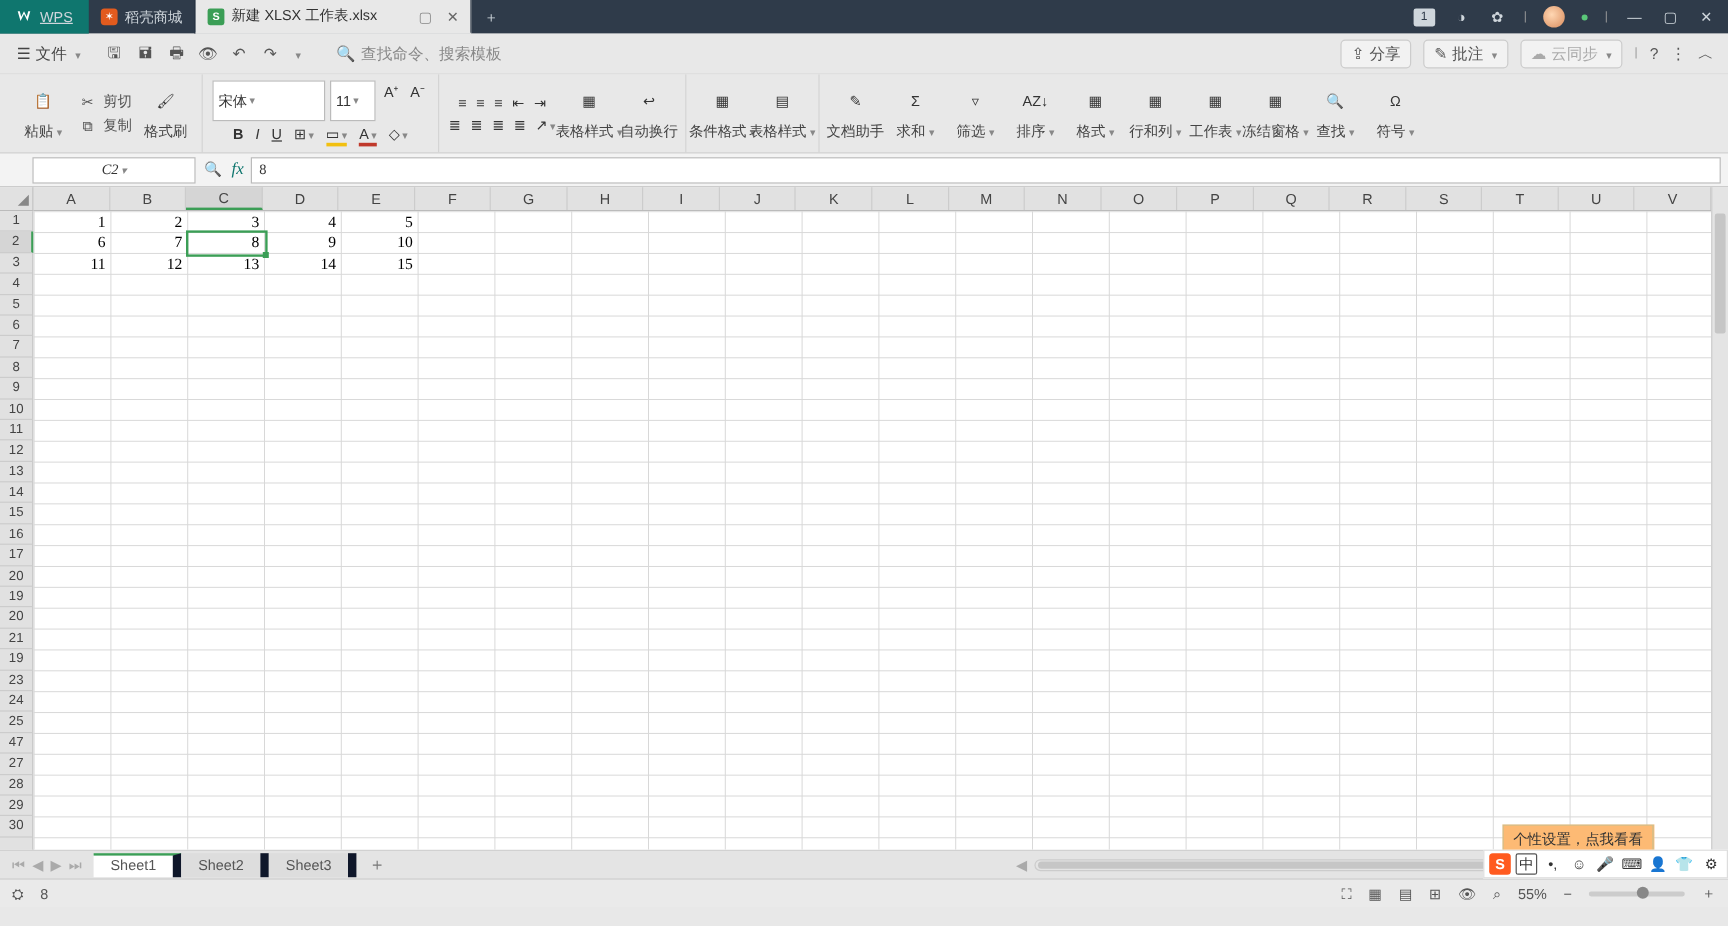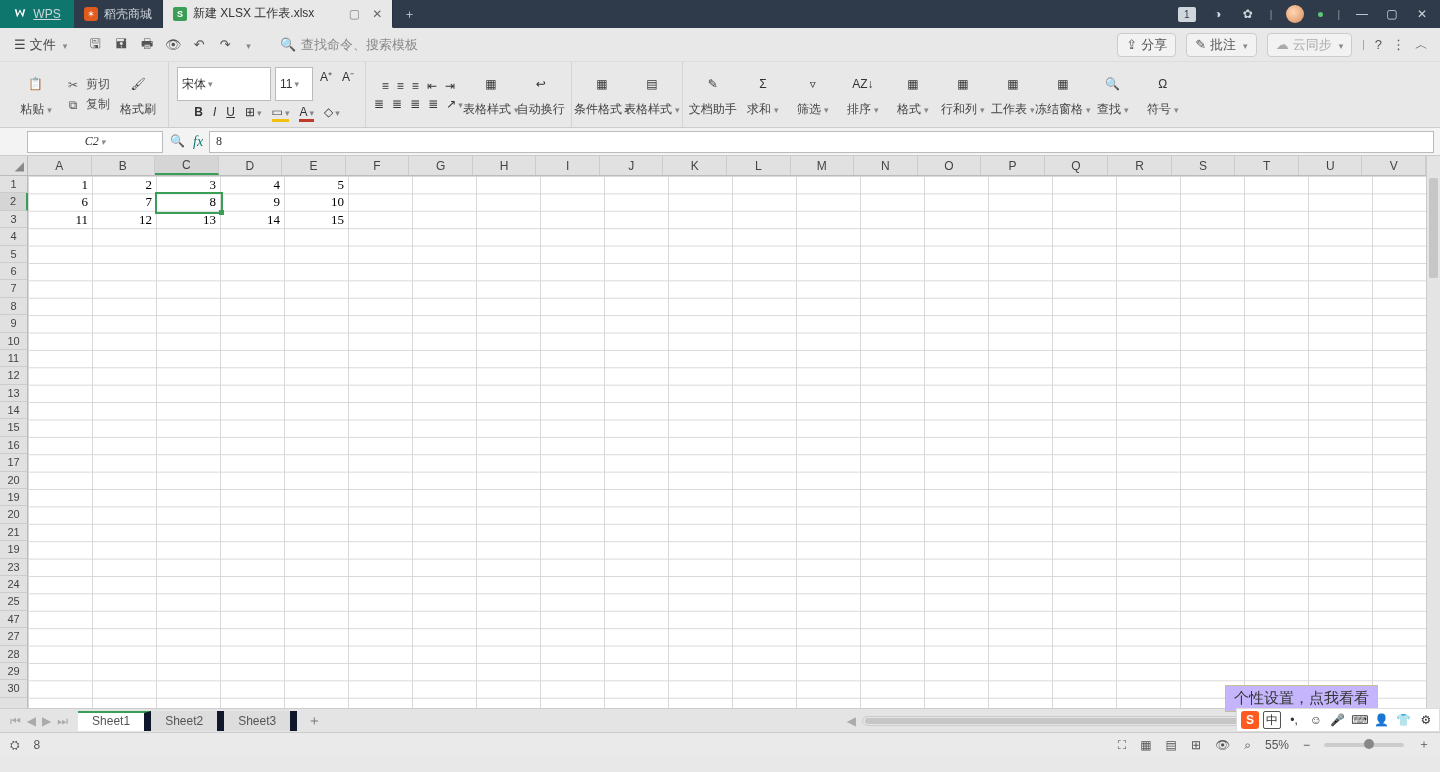--- a/index.html
+++ b/index.html
@@ -212,22 +212,22 @@
     height:24px; background:#eaeaea; border-top:1px solid #ccc;
     display:flex; align-items:center; padding:0 10px; gap:14px; color:#555;
   }
   .statusbar .flex{flex:1;}
   .zoomslider{width:80px; height:4px; background:#ccc; border-radius:2px; position:relative;}
   .zoomslider .knob{position:absolute; left:50%; top:-4px; width:10px; height:10px; border-radius:50%; background:#888;}
 
   
   .tooltip {
     position:fixed; right:62px; bottom:60px;
-    background:#c4b5fd; border:1px solid #c8c090; padding:3px 8px;
-    font-size:15px; color:#333;margin-top:45px;
+    background:#fdba74; border:1px solid #c8c090; padding:3px 8px;
+    font-size:12px; color:#333;margin-top:45px;
   }
   
   .imebar {
     position:fixed; right:0; bottom:40px;
     display:flex; gap:4px; align-items:center;
     background:#fff; border:1px solid #ddd; padding:2px 4px;
   }
   .ime-i{width:18px;height:18px;display:flex;align-items:center;justify-content:center;font-size:12px;}
   .ime-i.sogou{background:#ff5a1f;color:#fff;border-radius:3px;font-weight:bold;}
   .ime-i.zh{border:1px solid #555;border-radius:2px;}

